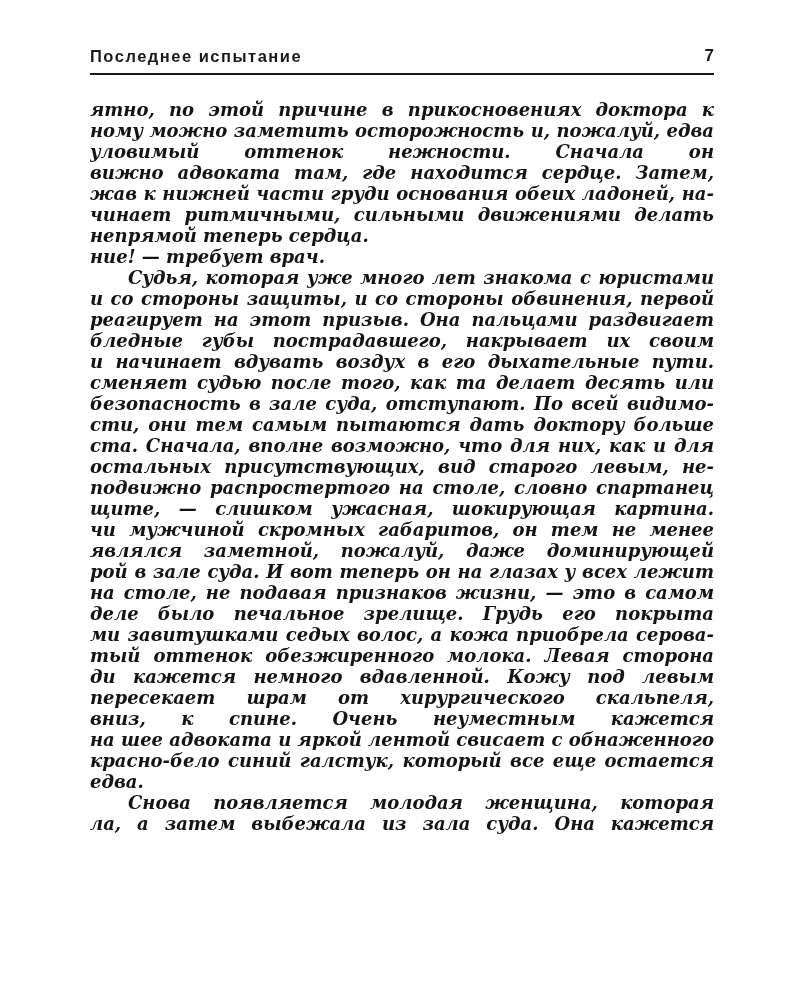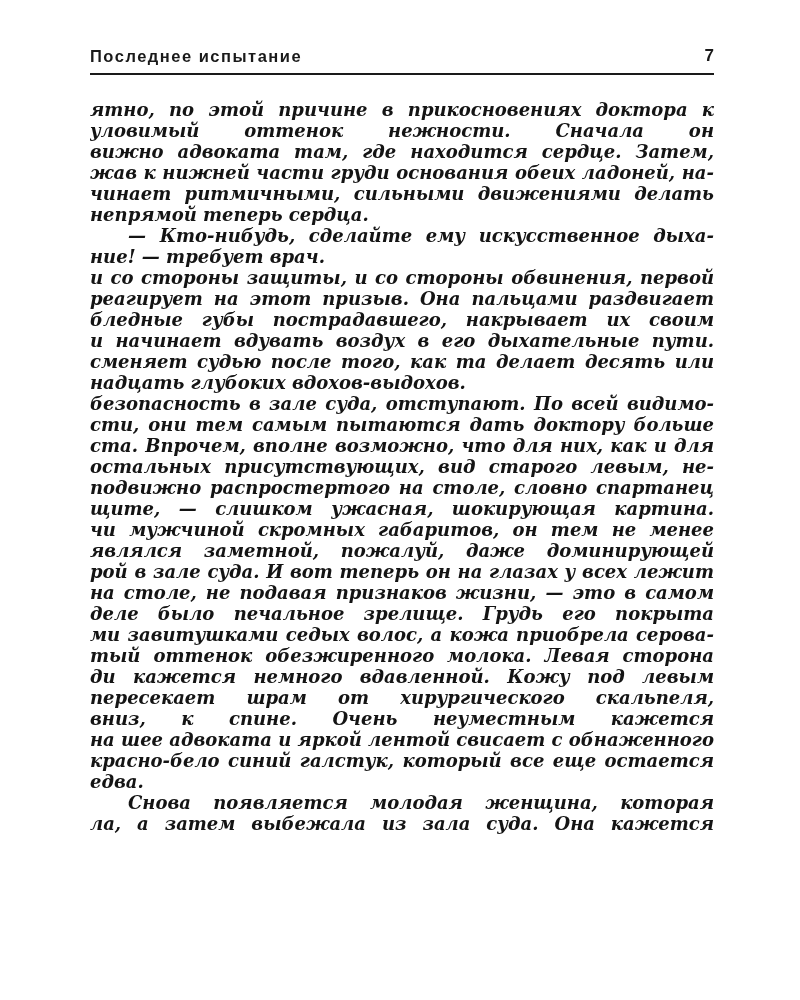--- a/index.html
+++ b/index.html
@@ -64,36 +64,36 @@
 <body>
 
 <div class="page">
   <div class="content">
     <div class="header">
       <span>Последнее испытание</span>
       <span class="pnum">7</span>
     </div>
     <div class="body-text" id="body-text">
         <div class="line">ятно, по этой причине в прикосновениях доктора к боль-</div>
+        <div class="line">ному можно заметить осторожность и, пожалуй, едва</div>
         <div class="line">уловимый оттенок нежности. Сначала он прикладывает</div>
         <div class="line">вижно адвоката там, где находится сердце. Затем, при-</div>
         <div class="line">жав к нижней части груди основания обеих ладоней, на-</div>
         <div class="line">чинает ритмичными, сильными движениями делать ему</div>
         <div class="line last">непрямой теперь сердца.</div>
-        <div class="line indent">— Кто-нибудь, сделайте ему искусственное дыха-</div>
         <div class="line last">ние! — требует врач.</div>
+        <div class="line indent">Судья, которая уже много лет знакома с юристами</div>
         <div class="line">и со стороны защиты, и со стороны обвинения, первой</div>
         <div class="line">реагирует на этот призыв. Она пальцами раздвигает</div>
         <div class="line">бледные губы пострадавшего, накрывает их своим ртом</div>
         <div class="line">и начинает вдувать воздух в его дыхательные пути. Это</div>
         <div class="line">сменяет судью после того, как та делает десять или две-</div>
-        <div class="line last">надцать глубоких вдохов-выдохов.</div>
         <div class="line">безопасность в зале суда, отступают. По всей видимо-</div>
         <div class="line">сти, они тем самым пытаются дать доктору больше ме-</div>
-        <div class="line">ста. Впрочем, вполне возможно, что для них, как и для</div>
+        <div class="line">ста. Сначала, вполне возможно, что для них, как и для</div>
         <div class="line">остальных присутствующих, вид старого левым, не-</div>
         <div class="line">подвижно распростертого на столе, словно спартанец на</div>
         <div class="line">щите, — слишком ужасная, шокирующая картина. Буду-</div>
         <div class="line">чи мужчиной скромных габаритов, он тем не менее всегда</div>
         <div class="line">являлся заметной, пожалуй, даже доминирующей фигу-</div>
         <div class="line">рой в зале суда. И вот теперь он на глазах у всех лежит</div>
         <div class="line">на столе, не подавая признаков жизни, — это в самом</div>
         <div class="line">деле было печальное зрелище. Грудь его покрыта жидки-</div>
         <div class="line">ми завитушками седых волос, а кожа приобрела серова-</div>
         <div class="line">тый оттенок обезжиренного молока. Левая сторона гру-</div>

